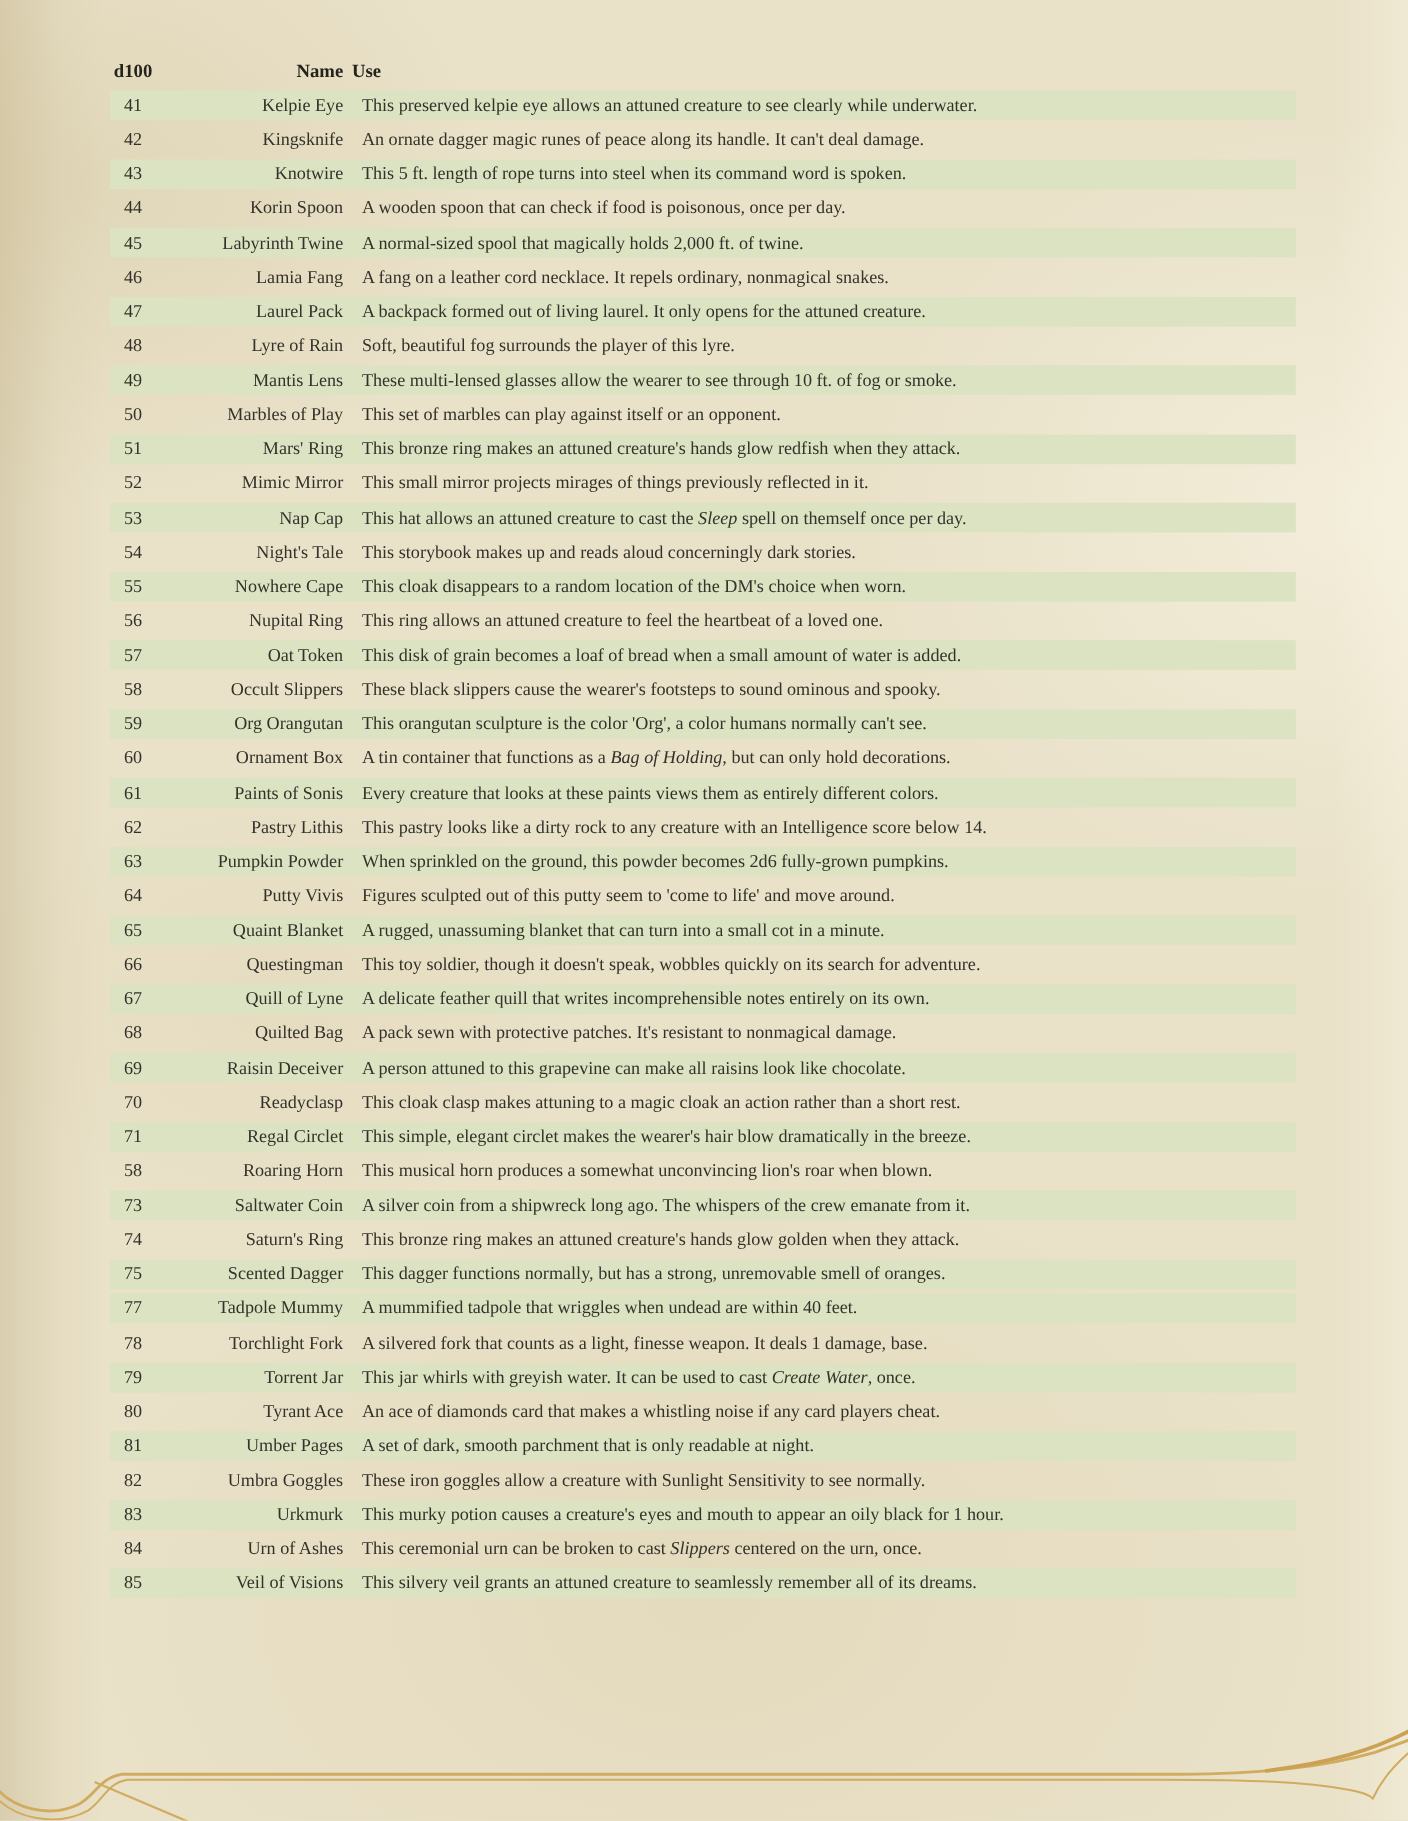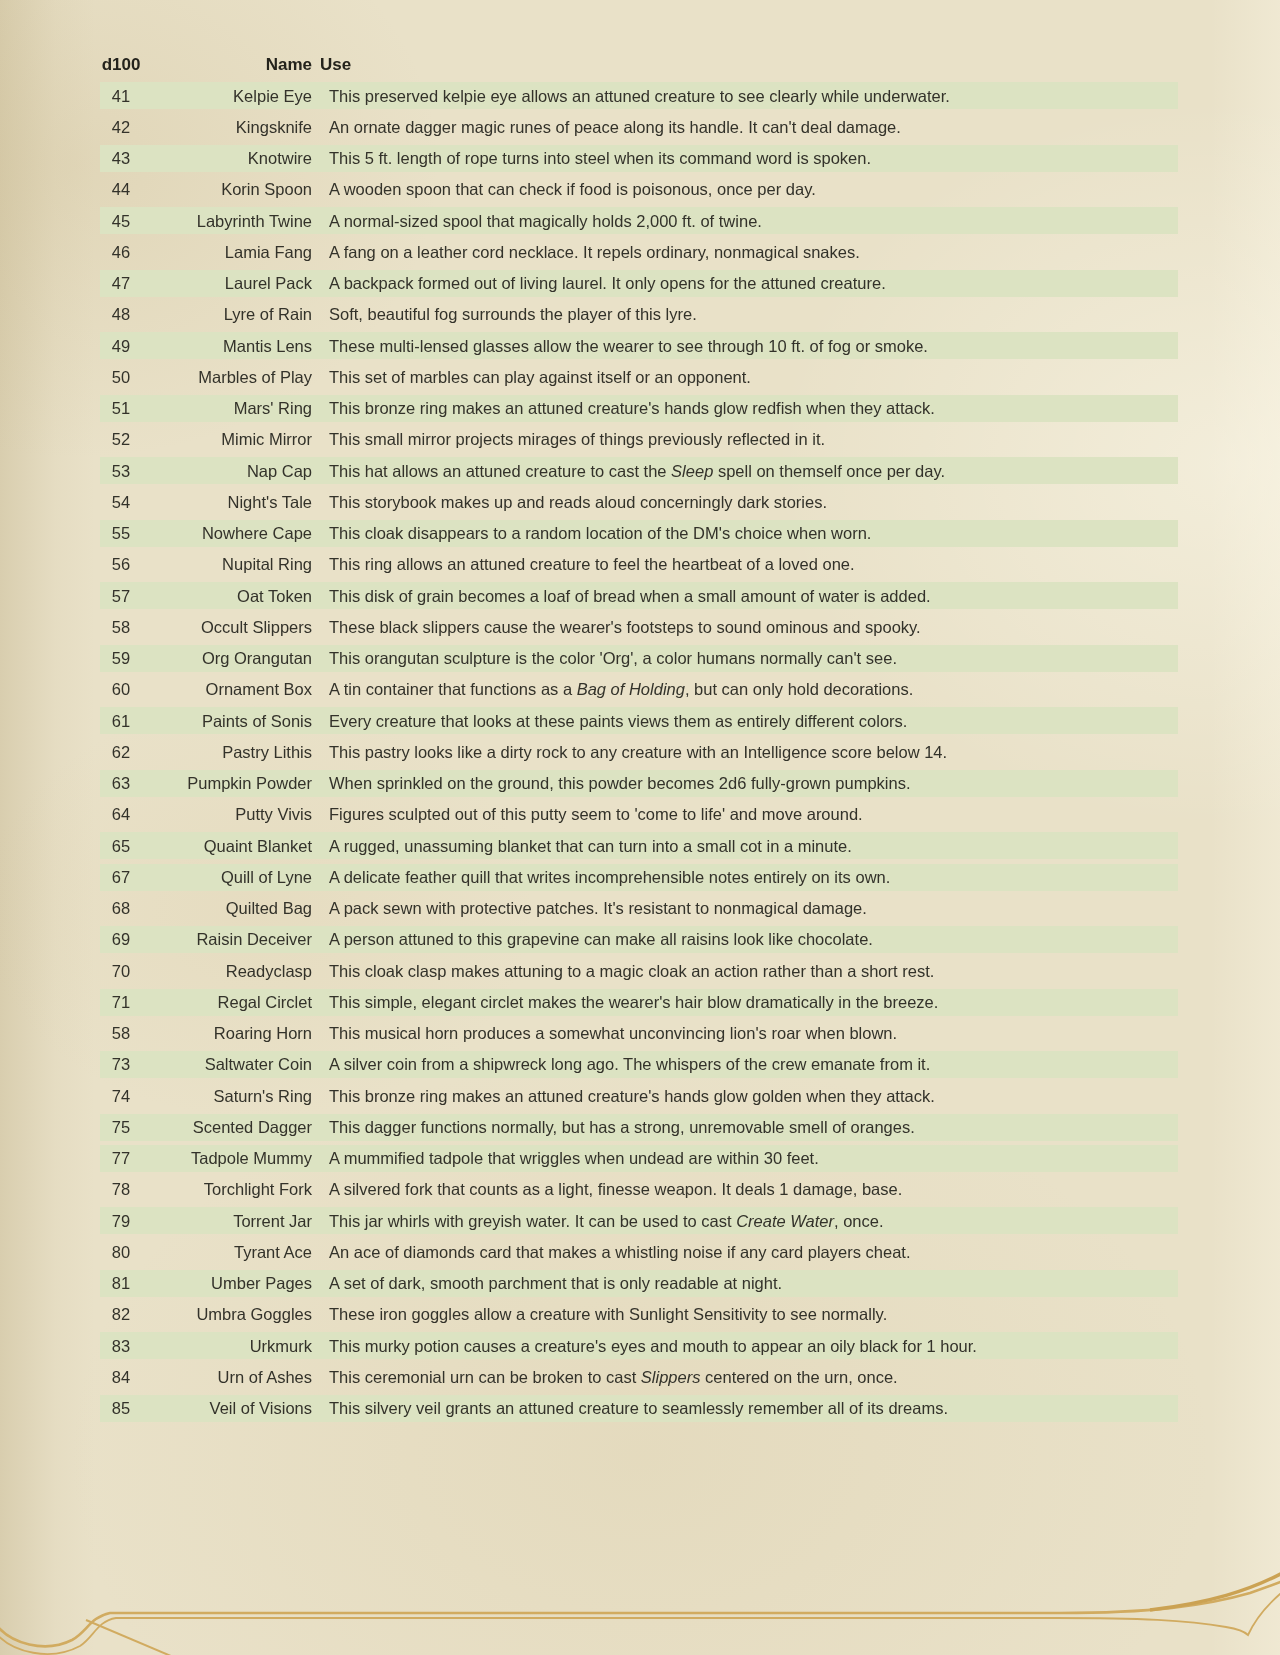--- a/index.html
+++ b/index.html
@@ -11,21 +11,21 @@
     background:
       radial-gradient(ellipse 520px 420px at 6% 10%, rgba(190,170,120,0.20), transparent 70%),
       radial-gradient(ellipse 650px 520px at 96% 28%, rgba(255,252,240,0.45), transparent 70%),
       radial-gradient(ellipse 800px 560px at 50% 88%, rgba(198,178,128,0.14), transparent 72%),
       radial-gradient(ellipse 400px 300px at 20% 55%, rgba(205,185,135,0.12), transparent 70%),
       linear-gradient(90deg, rgba(168,148,98,0.25), rgba(168,148,98,0.06) 55px, rgba(168,148,98,0) 95px),
       linear-gradient(270deg, rgba(255,250,235,0.30), rgba(255,250,235,0) 70px),
       #e9e1c8;
   }
   .page { position:absolute; inset:0; }
-  .table { position:absolute; left:100px; top:49px; width:1078px; }
+  .table { position:absolute; left:100px; top:49px; width:1078px;font-family:Liberation Serif, serif; }
   .row {
     display:grid;
     grid-template-columns:42px 170px 1fr;
     height:31.25px;
     align-items:center;
     font-size:16.5px;
     line-height:1;
   }
   .row .c-num  { text-align:center; }
   .row .c-name { text-align:right; white-space:nowrap; }
@@ -193,20 +193,25 @@
       <div class="c-name">Putty Vivis</div>
       <div class="c-use"><span>Figures sculpted out of this putty seem to 'come to life' and move around.</span></div>
     </div>
 
     <div class="row hl">
       <div class="c-num">65</div>
       <div class="c-name">Quaint Blanket</div>
       <div class="c-use"><span>A rugged, unassuming blanket that can turn into a small cot in a minute.</span></div>
     </div>
 
+    <div class="row">
+      <div class="c-num">66</div>
+      <div class="c-name">Questingman</div>
+      <div class="c-use"><span>This toy soldier, though it doesn't speak, wobbles quickly on its search for adventure.</span></div>
+    </div>
 
     <div class="row hl">
       <div class="c-num">67</div>
       <div class="c-name">Quill of Lyne</div>
       <div class="c-use"><span>A delicate feather quill that writes incomprehensible notes entirely on its own.</span></div>
     </div>
 
     <div class="row">
       <div class="c-num">68</div>
       <div class="c-name">Quilted Bag</div>
@@ -252,21 +257,21 @@
     <div class="row hl">
       <div class="c-num">75</div>
       <div class="c-name">Scented Dagger</div>
       <div class="c-use"><span>This dagger functions normally, but has a strong, unremovable smell of oranges.</span></div>
     </div>
 
 
     <div class="row hl">
       <div class="c-num">77</div>
       <div class="c-name">Tadpole Mummy</div>
-      <div class="c-use"><span>A mummified tadpole that wriggles when undead are within 30 feet.</span></div>
+      <div class="c-use"><span>A mummified tadpole that wriggles when undead are within 40 feet.</span></div>
     </div>
 
     <div class="row">
       <div class="c-num">78</div>
       <div class="c-name">Torchlight Fork</div>
       <div class="c-use"><span>A silvered fork that counts as a light, finesse weapon. It deals 1 damage, base.</span></div>
     </div>
 
     <div class="row hl">
       <div class="c-num">79</div>

